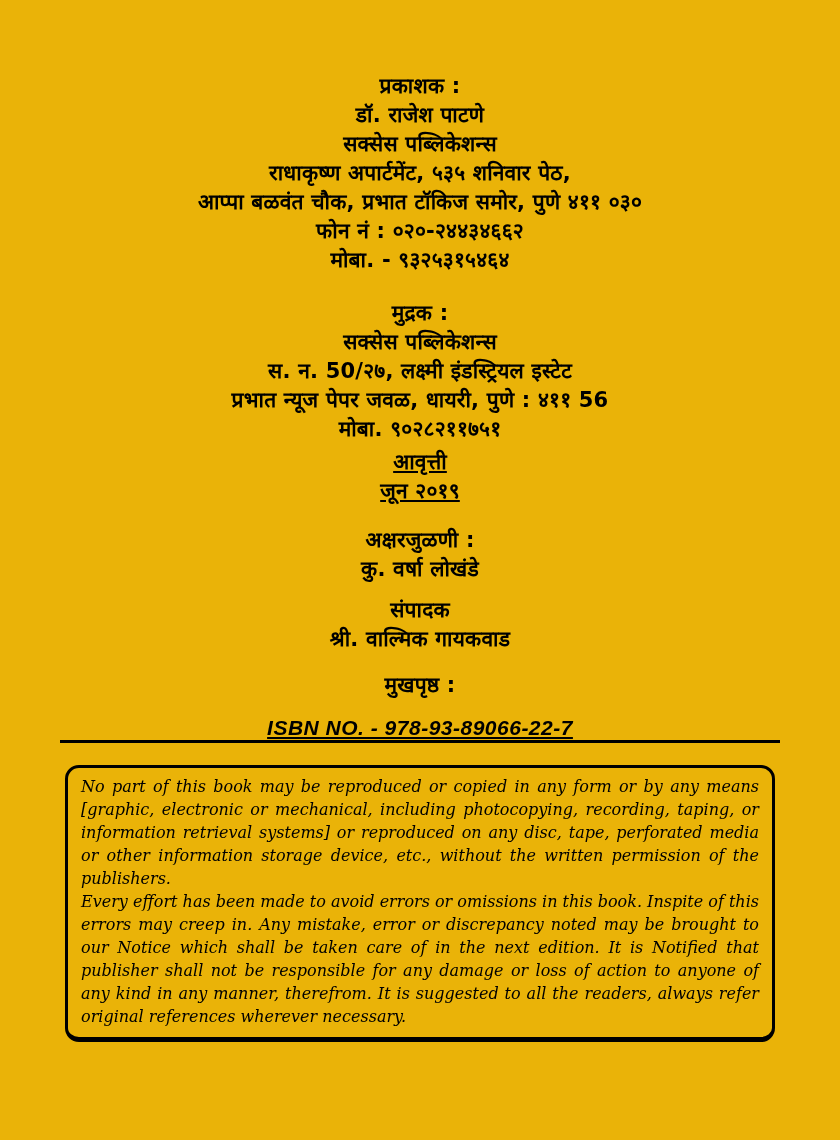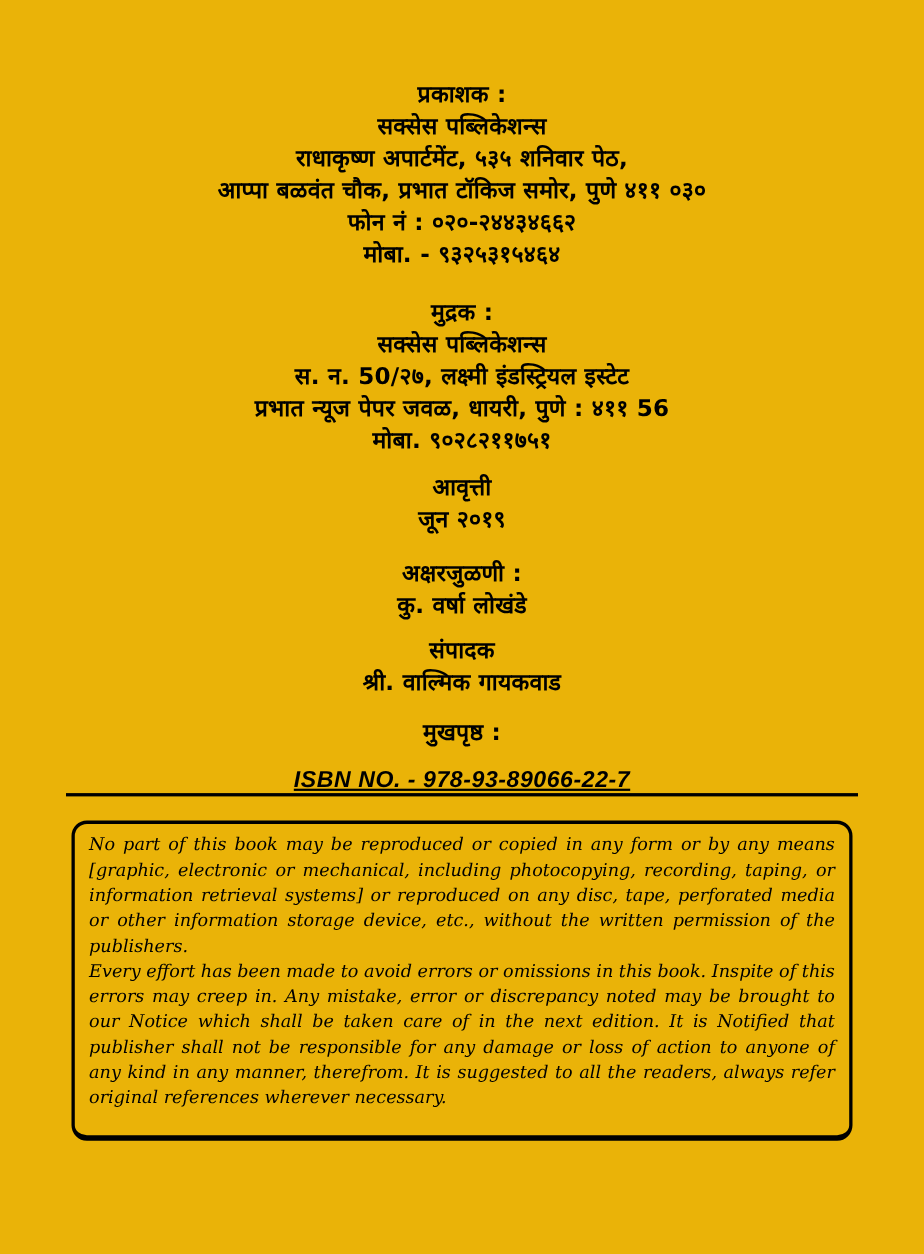--- a/index.html
+++ b/index.html
@@ -21,21 +21,21 @@
   .mline {
     text-align: center;
     font-size: 21px;
     line-height: 29px;
     font-weight: 600;
     letter-spacing: 0.2px;
   }
   .sec { margin: 0; }
   .copyright-line { margin-top: 12px; }
   .sec-printer { margin-top: 24px; }
-  .sec-edition { margin-top: 14px; }
+  .sec-edition { margin-top: 4px; text-decoration: underline; }
   .sec-editor { margin-top: 12px; }
   .sec-typesetting { margin-top: 20px; }
   .sec-cover { margin-top: 17px; }
   .isbn-line {
     margin-top: 16px;
     text-align: center;
     font-size: 21px;
     line-height: 24px;
     font-weight: bold;
     font-style: italic;
@@ -49,38 +49,39 @@
     background: #000000;
     margin: 0 auto;
   }
   .disclaimer-box {
     width: 710px;
     margin: 22px auto 12px auto;
     box-sizing: border-box;
     border: 3px solid #000000;
     border-bottom-width: 5px;
     border-radius: 14px;
-    padding: 7px 13px 23px 13px;
+    padding: 7px 13px 9px 13px;
   }
   .disc {
     margin: 0;
     font-family: "DejaVu Serif", serif;
     font-style: italic;
     font-size: 16px;
     line-height: 23px;
     text-align: justify;
   }
 </style>
 </head>
 <body>
 
 <div class="page">
 
   <section class="sec">
     <div class="mline">प्रकाशक :</div>
+    <div class="mline">डॉ. राजेश पाटणे</div>
     <div class="mline">सक्सेस पब्लिकेशन्स</div>
     <div class="mline">राधाकृष्ण अपार्टमेंट, ५३५ शनिवार पेठ,</div>
     <div class="mline">आप्पा बळवंत चौक, प्रभात टॉकिज समोर, पुणे ४११ ०३०</div>
     <div class="mline">फोन नं : ०२०-२४४३४६६२</div>
     <div class="mline">मोबा. - ९३२५३१५४६४</div>
   </section>
 
 
   <section class="sec sec-printer">
     <div class="mline">मुद्रक :</div>

